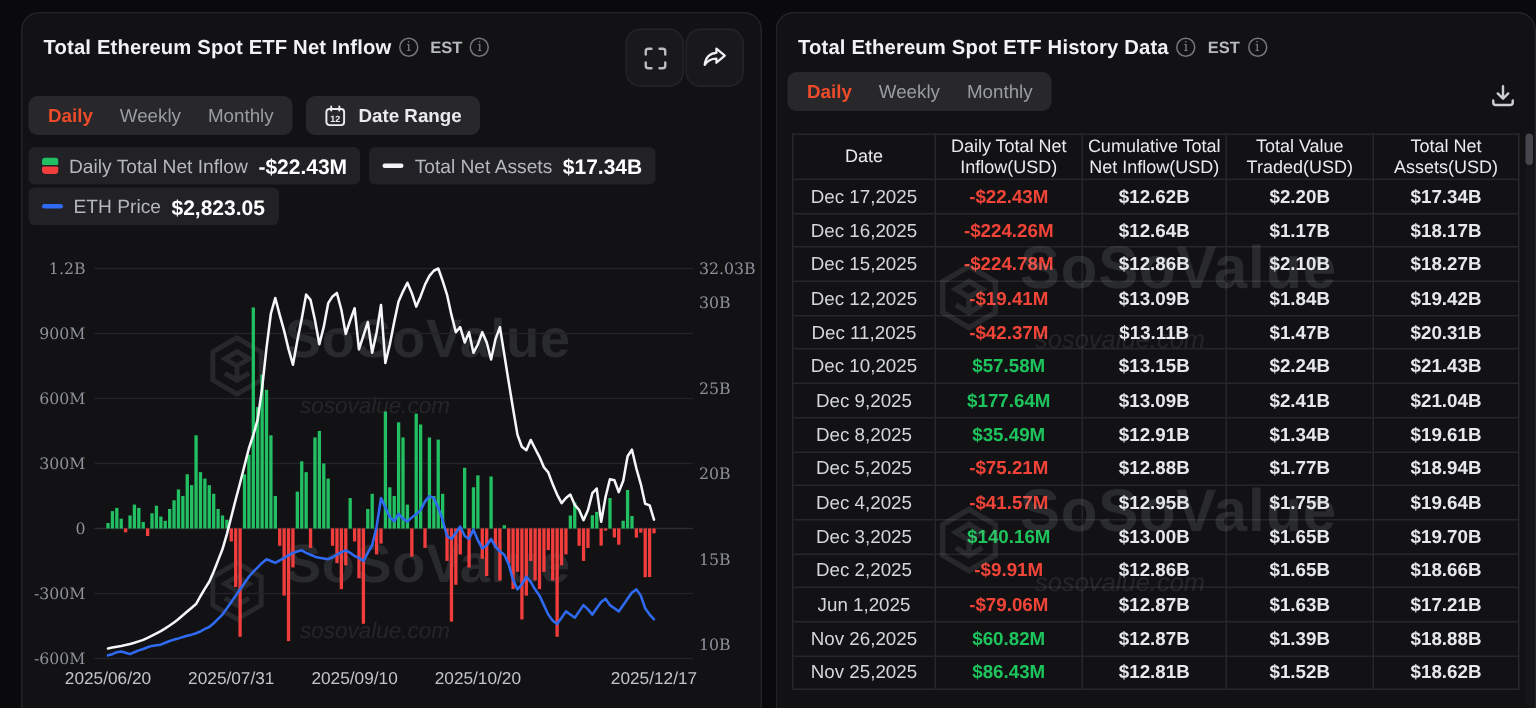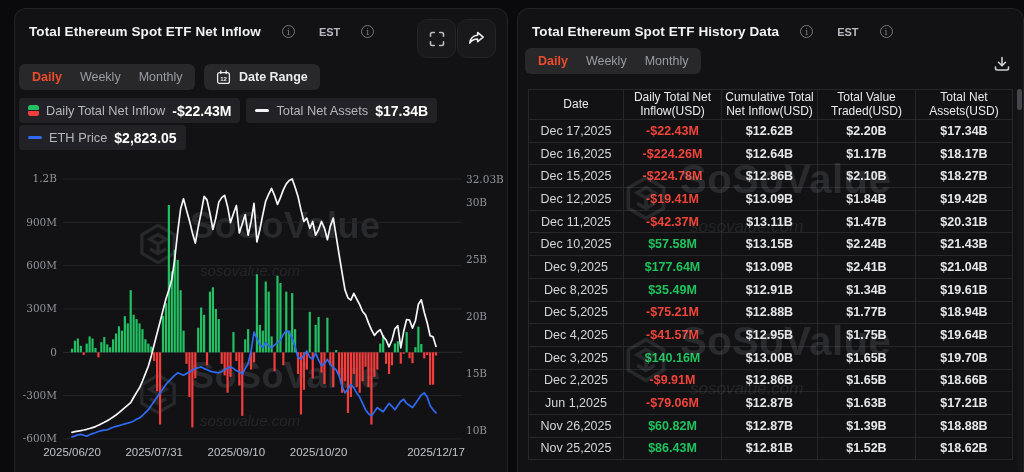--- a/index.html
+++ b/index.html
@@ -10,21 +10,21 @@
     -webkit-font-smoothing:antialiased;
   }
   .panel{
     position:absolute;top:8px;height:464px;box-sizing:border-box;
     background:#121214;border:1px solid #232327;border-bottom:none;
     border-radius:12px 12px 0 0;overflow:hidden;
   }
   .panel.left{left:14px;width:494px}
   .panel.right{left:517px;width:507px}
 
-  .title-row{position:absolute;left:14px;top:15px;display:flex;align-items:center;gap:21px;white-space:nowrap}
+  .title-row{position:absolute;left:14px;top:15px;display:flex;align-items:center;gap:5px;white-space:nowrap}
   .ptitle{font-size:13.5px;font-weight:700;margin:0;color:#f0f2f4;letter-spacing:.1px}
   .info{
     width:13px;height:13px;border:1px solid #72767c;border-radius:50%;
     color:#7e8288;font-size:9px;line-height:12px;text-align:center;
     font-family:"DejaVu Serif",serif;box-sizing:border-box;flex:0 0 auto;cursor:pointer;
   }
   .est{font-size:11px;font-weight:700;color:#b6bac0;margin-left:3px}
 
   .iconbtn{
     position:absolute;top:10px;width:37px;height:37px;background:#19191c;

